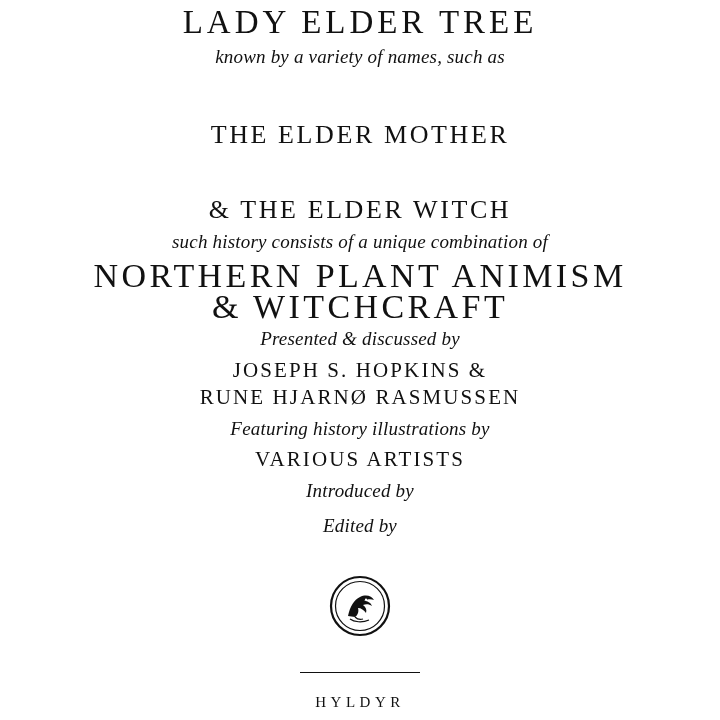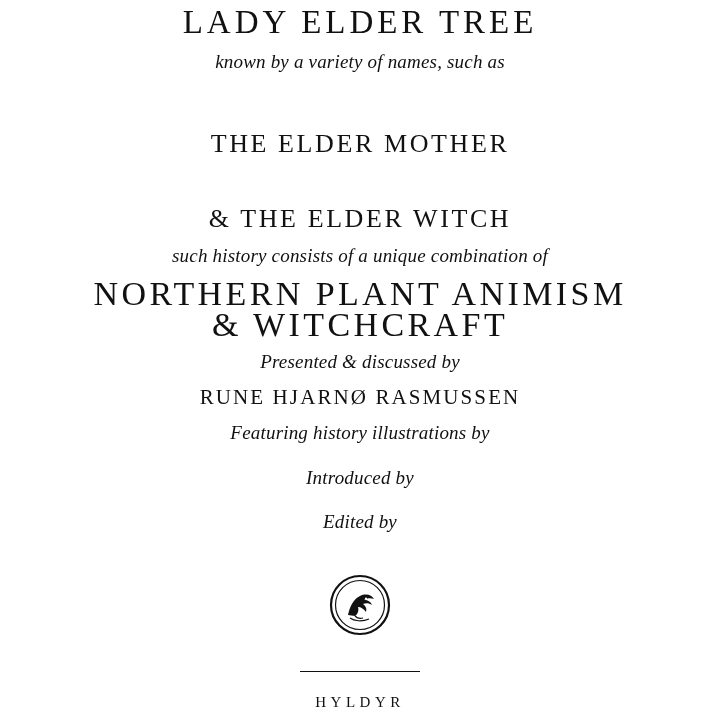--- a/index.html
+++ b/index.html
@@ -116,26 +116,28 @@
   <div class="line italic">such history consists of a unique combination of</div>
 
   <div class="gap-4"></div>
   <div class="line caps caps-md">NORTHERN PLANT ANIMISM</div>
   <div class="line caps caps-md">&amp; WITCHCRAFT</div>
 
   <div class="gap-5"></div>
   <div class="line italic">Presented &amp; discussed by</div>
 
   <div class="gap-6"></div>
+  <div class="line caps caps-sm">JOSEPH S. HOPKINS &amp;</div>
   <div class="line caps caps-sm">RUNE HJARNØ RASMUSSEN</div>
 
   <div class="gap-7"></div>
   <div class="line italic">Featuring history illustrations by</div>
 
   <div class="gap-8"></div>
+  <div class="line caps caps-sm">VARIOUS ARTISTS</div>
 
   <div class="gap-9"></div>
   <div class="line italic">Introduced by</div>
 
   <div class="gap-2"></div>
 
   <div class="gap-3"></div>
   <div class="line italic">Edited by</div>
 
   <div class="gap-2"></div>

